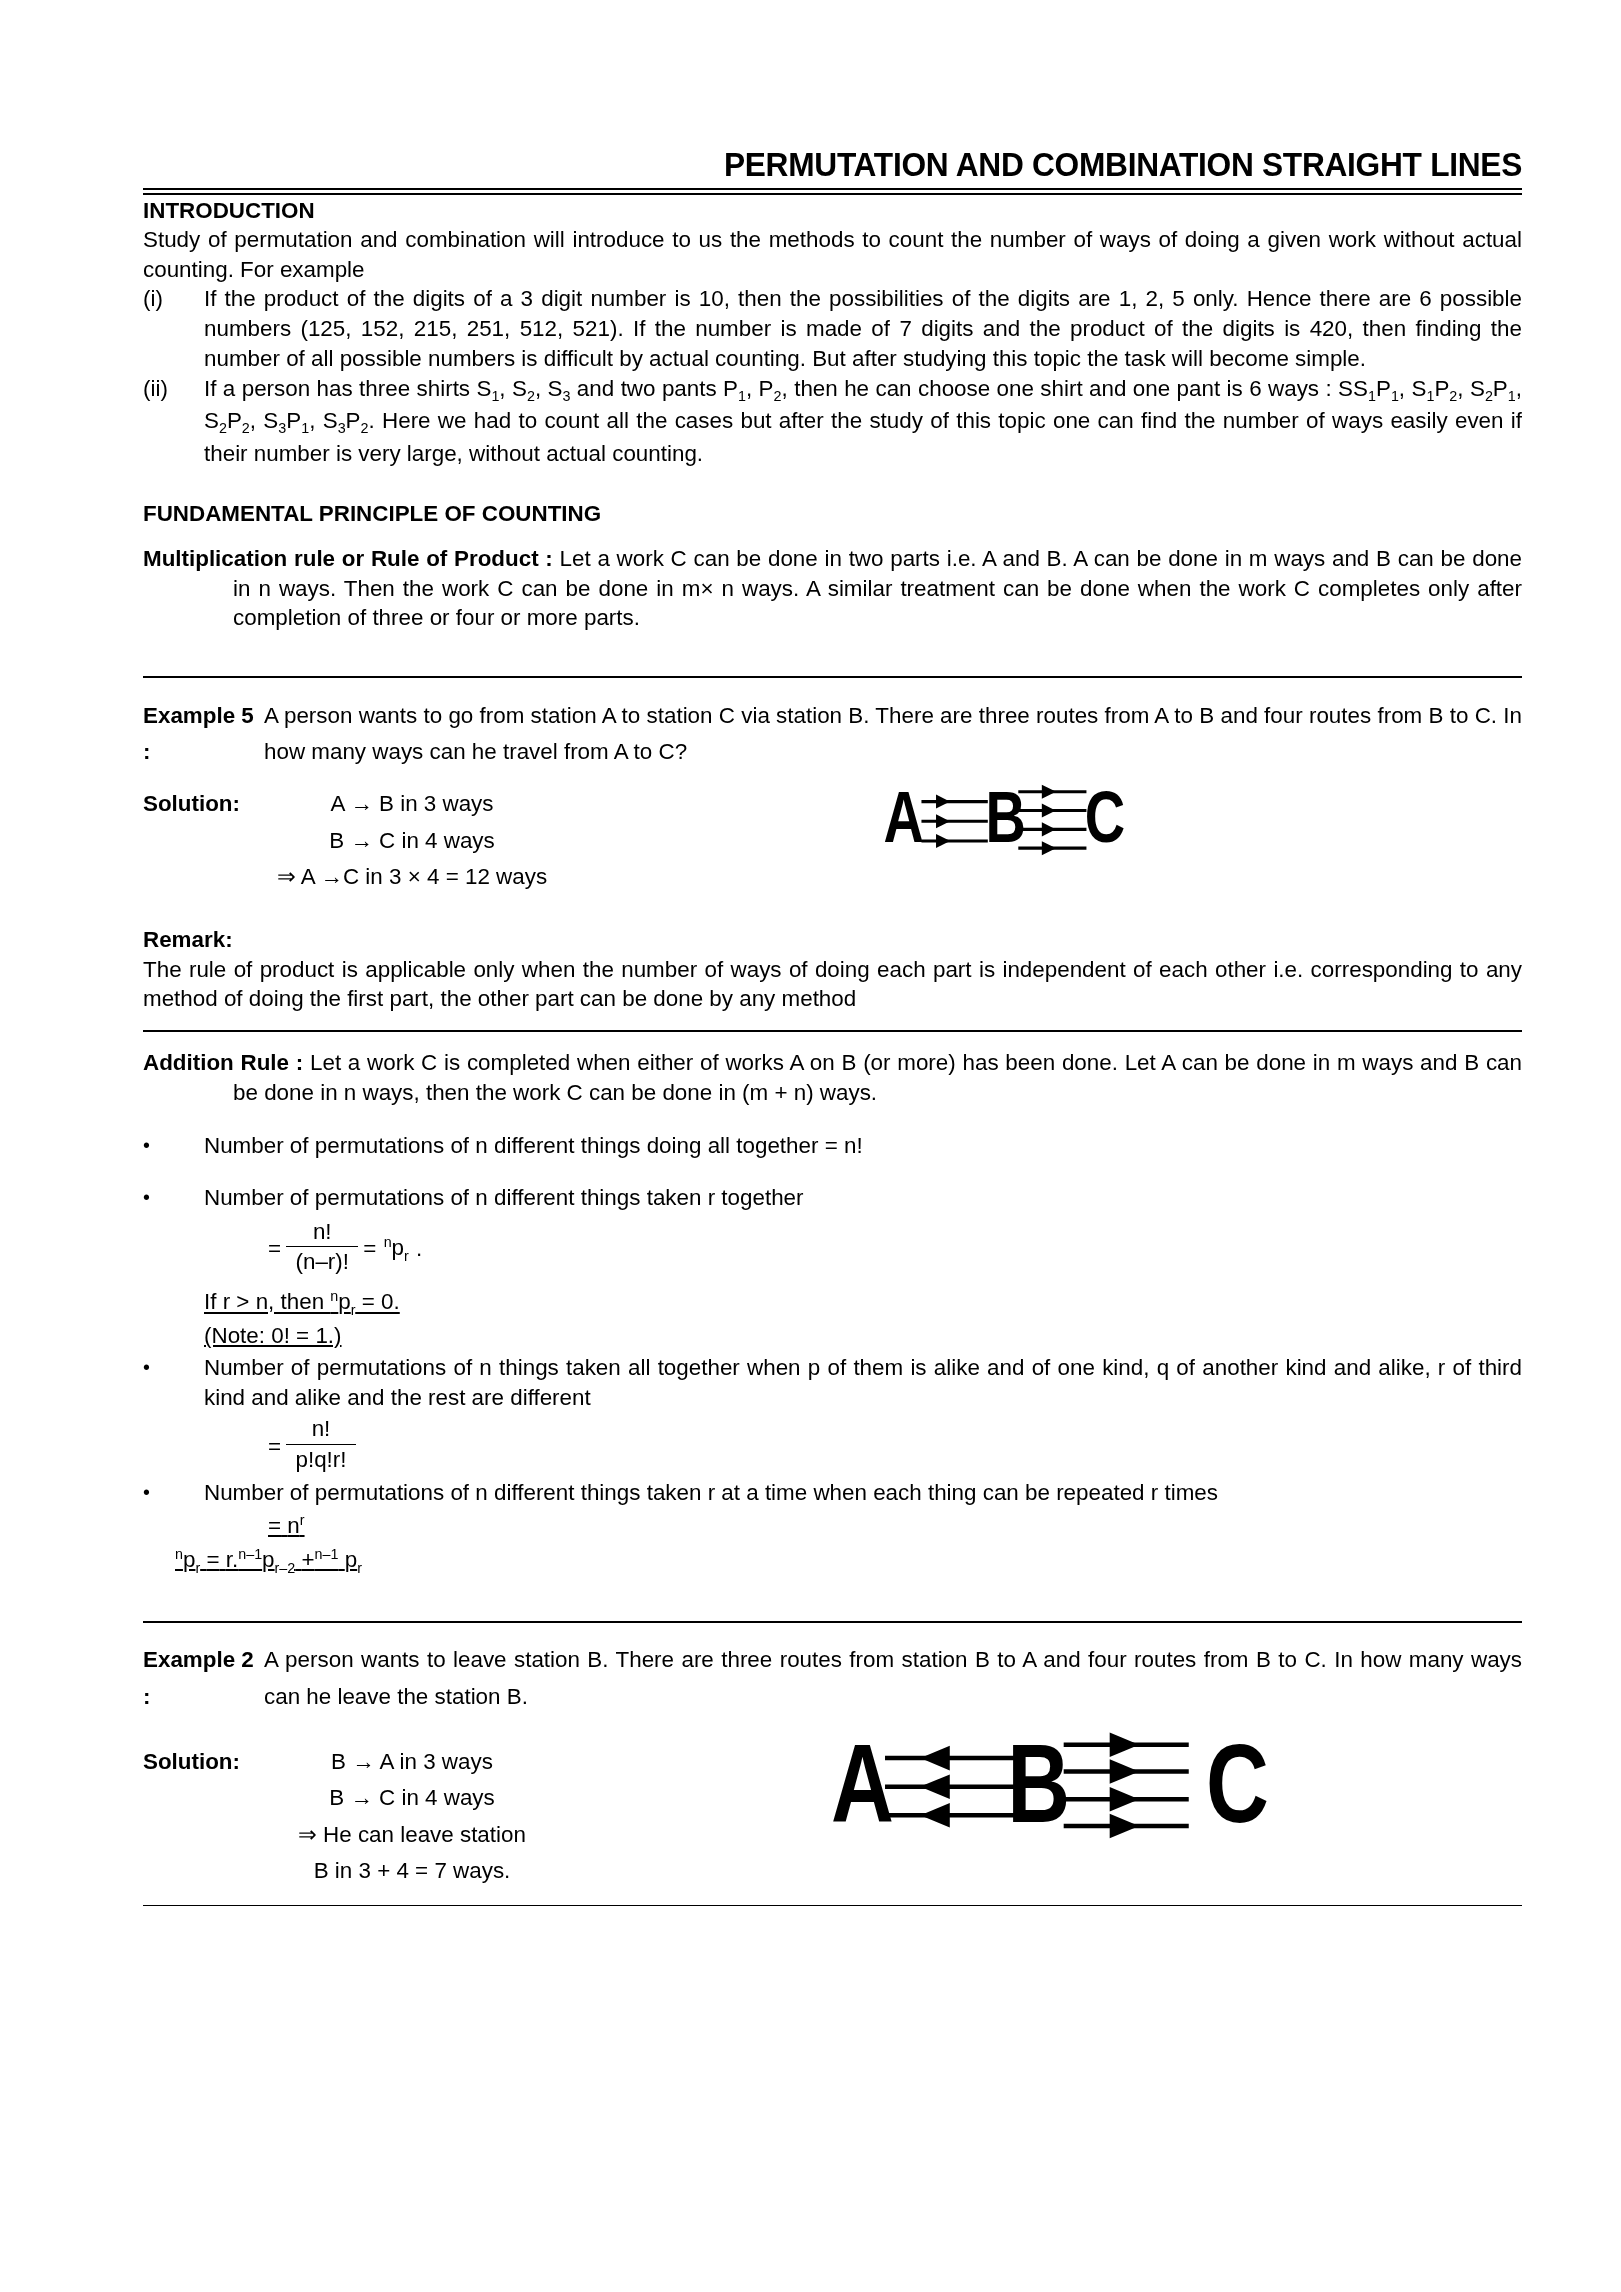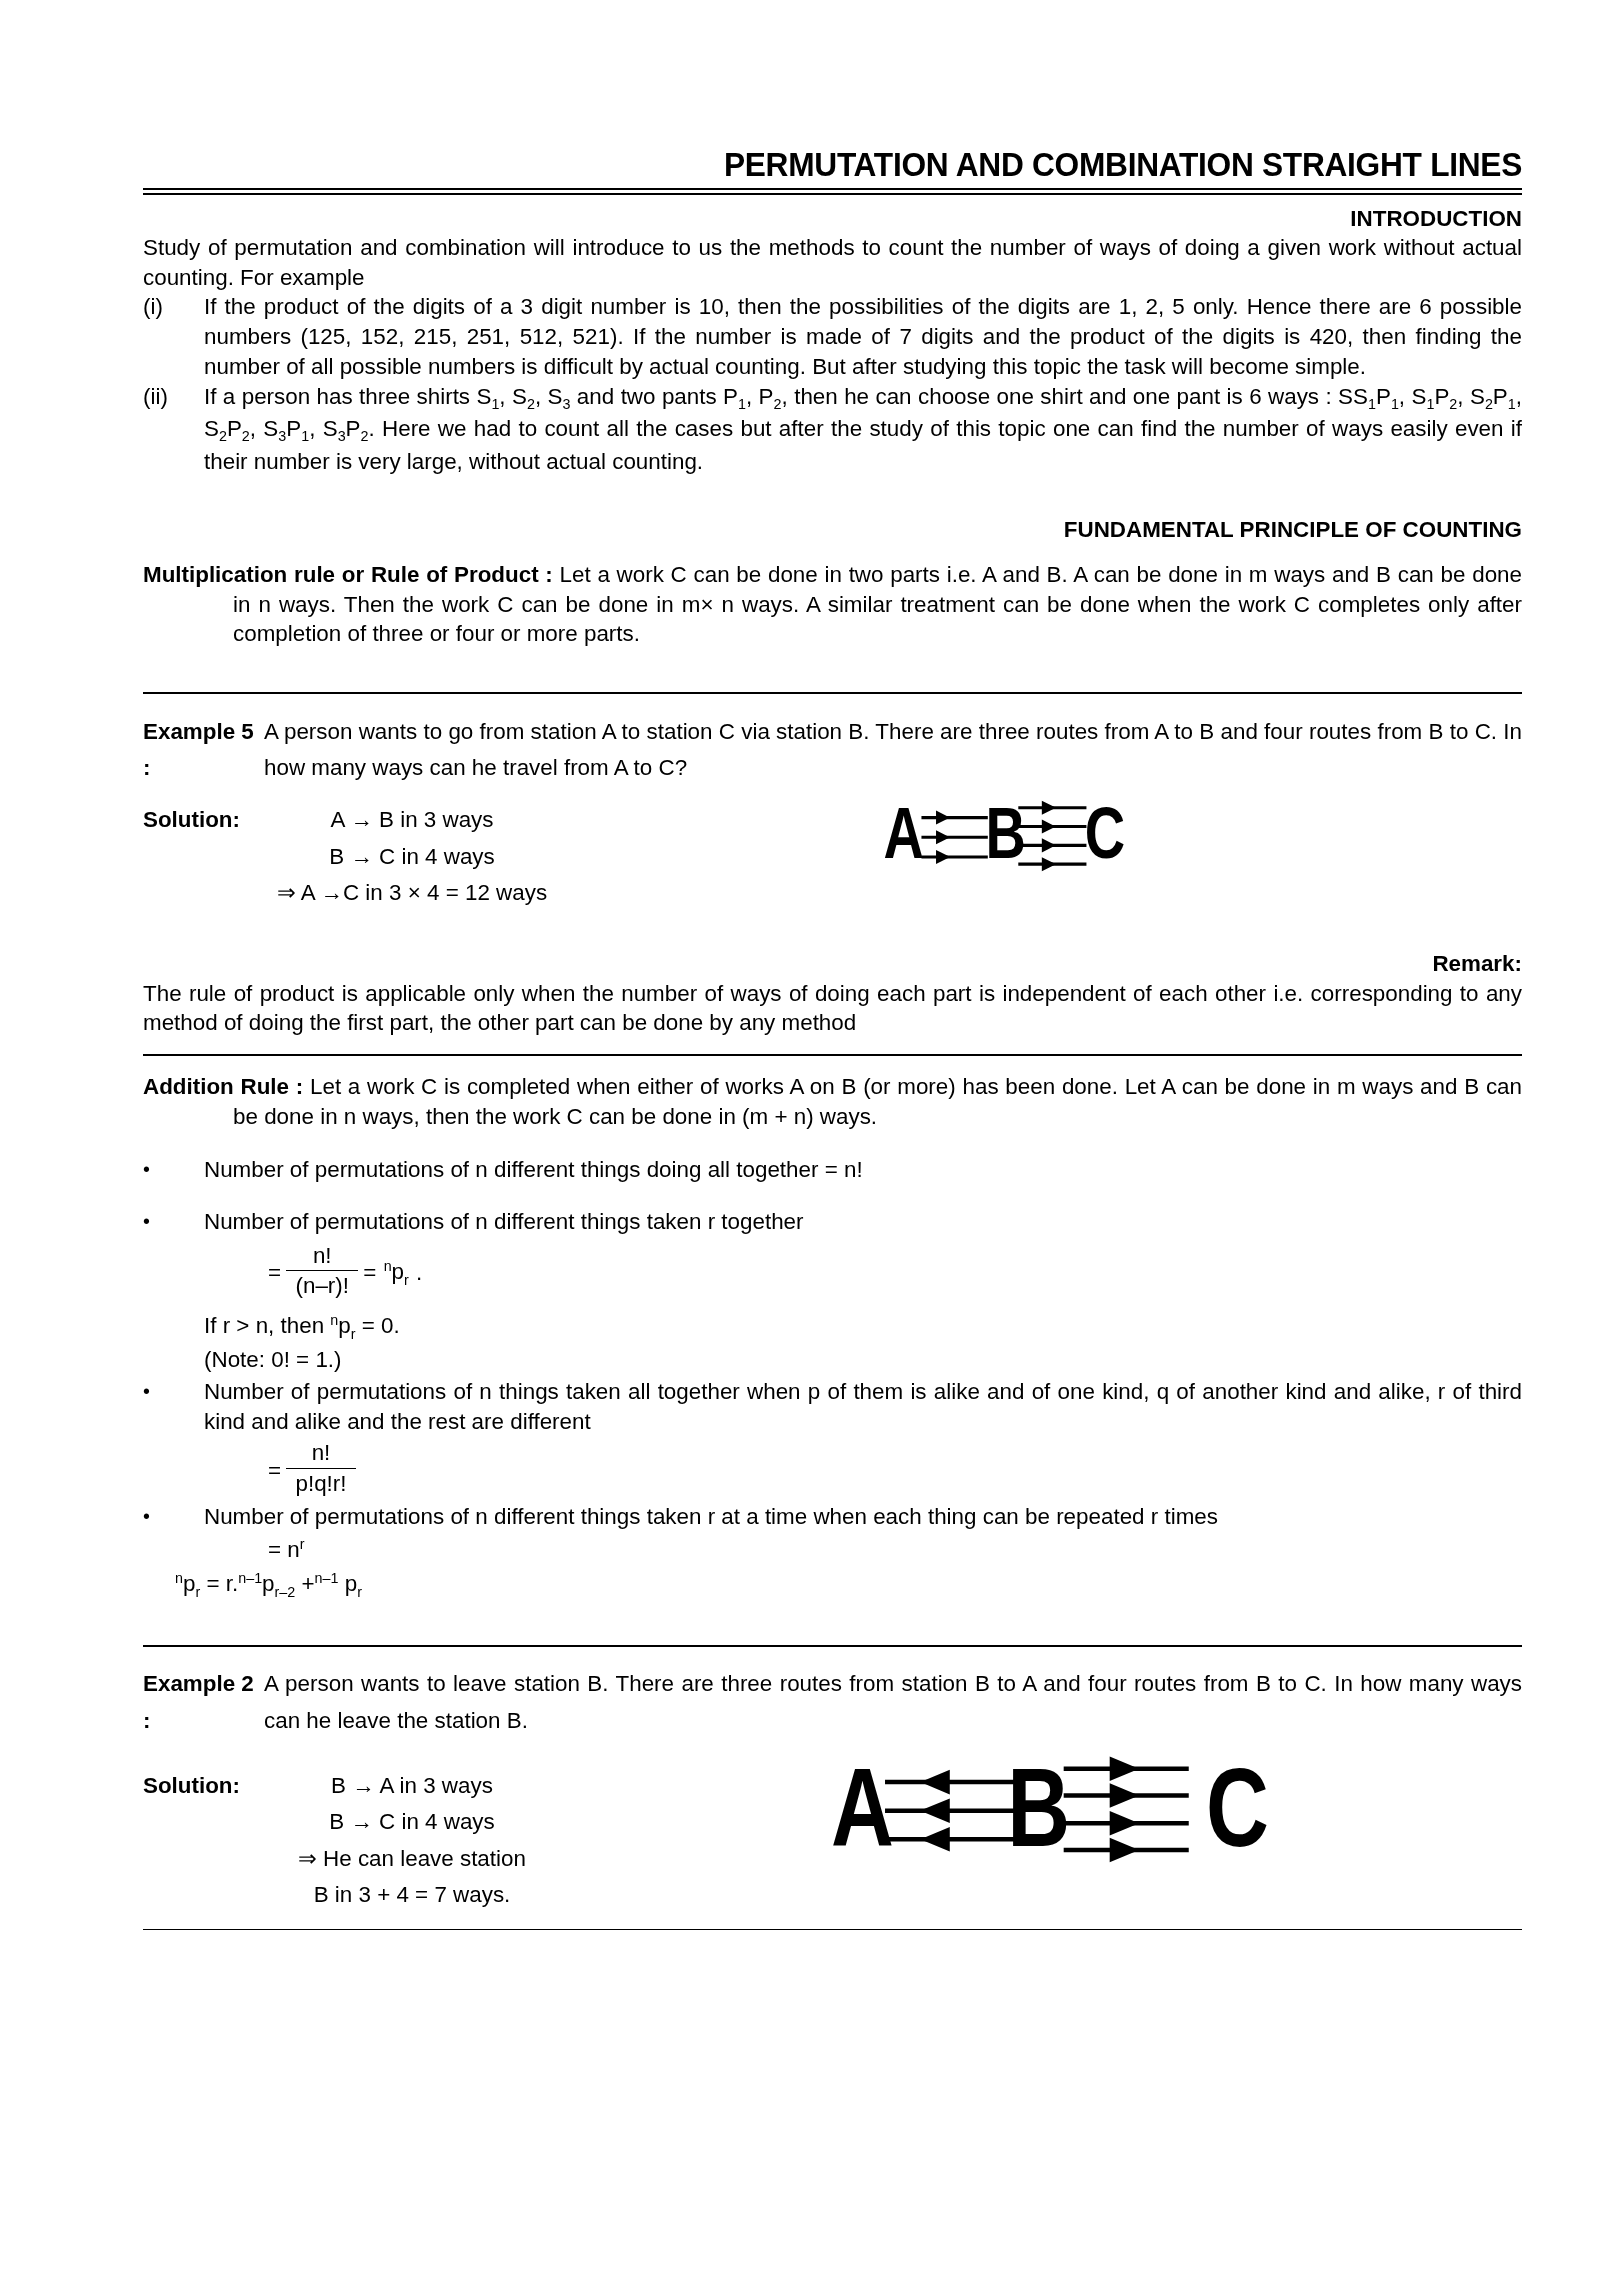--- a/index.html
+++ b/index.html
@@ -55,23 +55,22 @@
   }
   .rule-thin {
     border-top: 1.8px solid #000;
     height: 0;
   }
 
   
   .sec-head {
     font-size: 22.4px;
     font-weight: bold;
-    margin-top: 9px;
+    margin-top: 1px;
     line-height: 1.30;
-    text-align: right;
   }
   .para {
     font-size: 22.4px;
     line-height: 1.33;
     text-align: justify;
   }
 
   
   .numitem {
     display: flex;
@@ -144,20 +143,21 @@
     flex: 0 0 auto;
     width: 296px;
   }
   .sol-row .lines div { white-space: nowrap; text-align: center; }
   .sol-row .figure { flex: 1 1 auto; position: relative; }
 
   
   .mathline {
     font-size: 22.4px;
     line-height: 1.4;
+    text-decoration: underline;
   }
   .frac {
     display: inline-flex;
     flex-direction: column;
     align-items: center;
     vertical-align: middle;
     margin: 0 5.4px;
     position: relative;
     top: -1.8px;
   }

